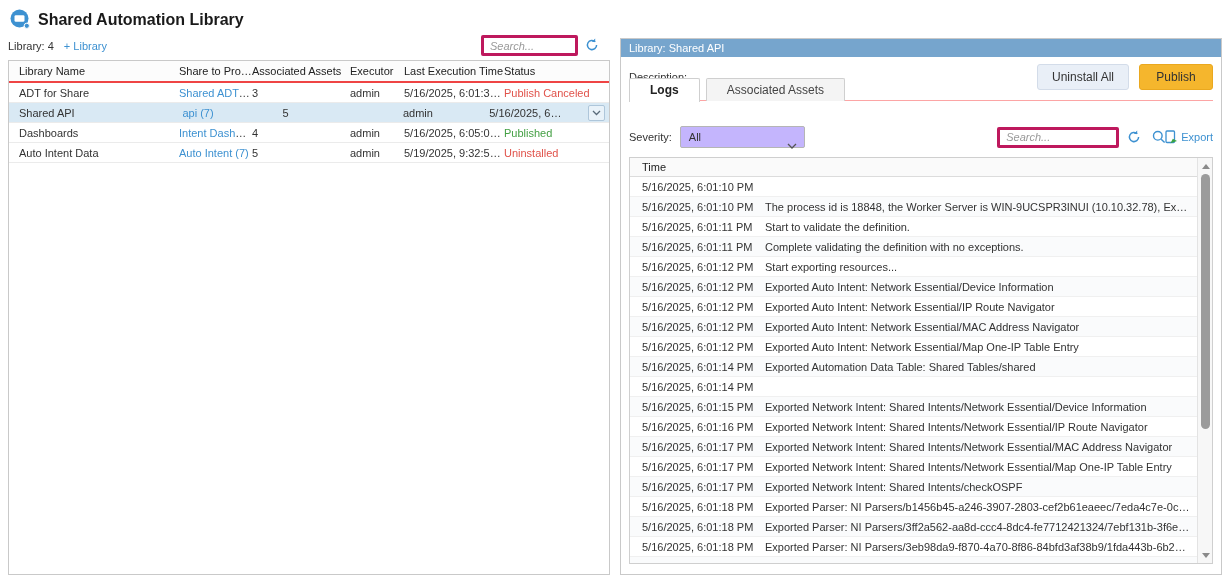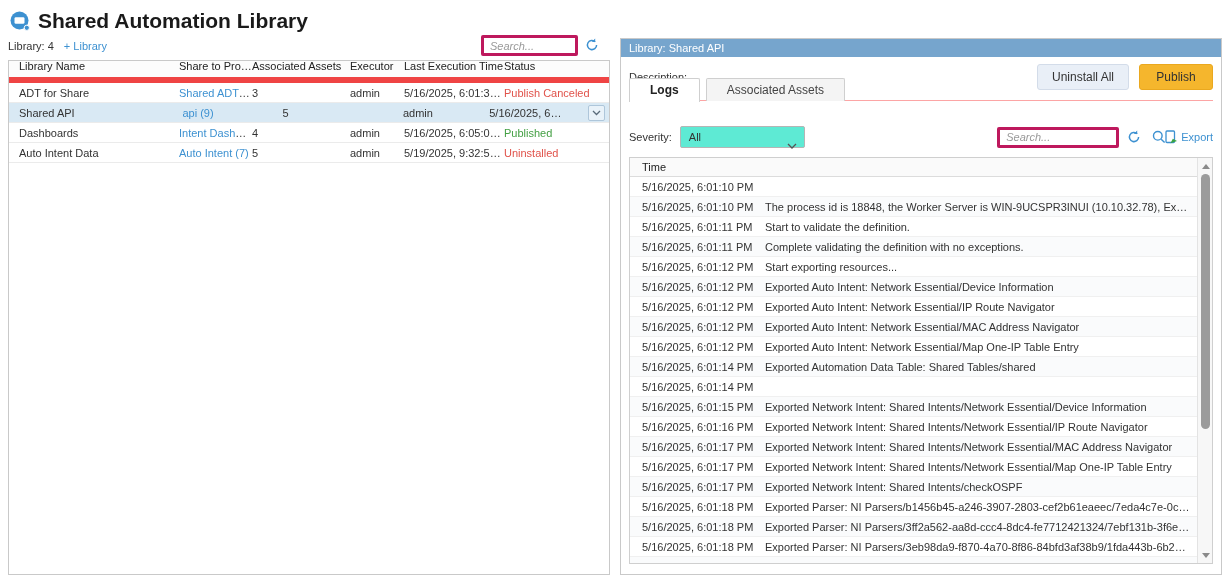--- a/index.html
+++ b/index.html
@@ -1,36 +1,36 @@
 <!DOCTYPE html>
 <html><head>
 <meta charset="utf-8">
 <style>
   * { margin:0; padding:0; box-sizing:border-box; }
   body { background:#fff; font-family:"Liberation Sans", sans-serif; }
   .root { position:relative; width:1230px; height:585px; background:#fff; color:#333; font-size:11px; overflow:hidden; }
 
   
   .app-header { position:absolute; left:10px; top:9px; display:flex; align-items:center; gap:7px; }
-  .app-title { font-size:21px; font-weight:bold; color:#1a1a1a; }
+  .app-title { font-size:16px; font-weight:bold; color:#1a1a1a; }
   .sub-row { position:absolute; left:8px; top:40px; display:flex; align-items:center; gap:10px; font-size:11px; }
   .link { color:#3d91d1; text-decoration:none; cursor:pointer; }
 
   
   .search-box { position:relative; display:flex; align-items:center; border:3px solid #be185d; border-radius:2px; background:#fff; height:21px; }
   .search-box input { border:none; outline:none; flex:1; height:100%; padding:0 4px 0 6px; font-size:11px; font-family:"Liberation Sans", sans-serif; color:#333; background:transparent; }
   .search-box input::placeholder { font-style:italic; color:#999; }
   .search-box .mag { flex:0 0 auto; margin-right:4px; display:flex; }
   .icon-btn { display:flex; align-items:center; justify-content:center; cursor:pointer; }
   .left-search { position:absolute; left:481px; top:35px; width:97px; }
   .left-refresh { position:absolute; left:585px; top:38px; }
 
   
   .left-panel { position:absolute; left:8px; top:60px; width:602px; height:515px; border:1px solid #c9c9c9; background:#fff; }
-  .lt-header { display:flex; height:22px; line-height:21px; border-bottom:6px solid #ef4444; background:#fcfcfc; color:#222;align-items:flex-end; }
+  .lt-header { display:flex; height:22px; line-height:21px; border-bottom:2px solid #ef4444; background:#fcfcfc; color:#222; }
   .lt-row { position:relative; display:flex; height:20px; line-height:20px; border-bottom:1px solid #ebebeb; background:#fff; cursor:pointer; }
   .lt-row.selected { background:#d9e9f4;gap:47px; }
   .cell { overflow:hidden; white-space:nowrap; text-overflow:ellipsis; }
   .c-name   { width:170px; padding-left:10px; }
   .c-share  { width:73px; }
   .c-assets { width:90px; }
   .c-exec   { width:54px;margin-left:8px; }
   .c-time   { width:100px; }
   .c-status { flex:1; }
   .row-chevron { position:absolute; right:4px; top:2px; width:17px; height:16px; border:1px solid #aec6da; background:#e9f2f9; border-radius:2px; display:flex; align-items:center; justify-content:center; cursor:pointer; }
@@ -43,21 +43,21 @@
   .btn { height:26px; border-radius:3px; font-size:12px; font-family:"Liberation Sans", sans-serif; cursor:pointer; display:inline-flex; align-items:center; justify-content:center; }
   .btn-uninstall { width:92px; background:#e9eff7; border:1px solid #d3dce9; color:#333; margin-right:10px; }
   .btn-publish { width:74px; background:#f5b62d; border:1px solid #eaa81f; color:#333; }
 
   .rp-tabs { position:absolute; left:8px; right:8px; top:39px; height:23px; border-bottom:1px solid #fca5a5; }
   .tab { display:inline-block; height:23px; line-height:22px; padding:0 20px; border:1px solid #cfcfcf; border-bottom:none; background:#f4f4f4; color:#444; font-size:12px; margin-right:3px; border-radius:2px 2px 0 0; cursor:pointer; vertical-align:bottom; }
   .tab.active { background:#fff; font-weight:bold; color:#222; height:24px; margin-bottom:-1px; }
 
   .rp-filter-row { position:absolute; left:8px; right:8px; top:86px; height:24px; display:flex; align-items:center; }
   .severity-label { margin-right:8px; }
-  .select { position:relative; width:125px; height:22px; border:1px solid #b5b5b5; border-radius:2px; background:#5eead4; line-height:20px; padding-left:8px; cursor:pointer; }
+  .select { position:relative; width:125px; height:22px; border:1px solid #b5b5b5; border-radius:2px; background:#c4b5fd; line-height:20px; padding-left:8px; cursor:pointer; }
   .select .chev { position:absolute; right:7px; top:8px; }
   .rp-search { width:122px; margin-left:auto; }
   .rp-refresh { margin-left:8px; }
   .export-btn { margin-left:24px; display:flex; align-items:center; gap:3px; color:#3d91d1; cursor:pointer; }
 
   
   .log-box { position:absolute; left:8px; right:8px; top:118px; bottom:10px; border:1px solid #cfcfcf; background:#fff; overflow:hidden; }
   .log-header { display:flex; height:19px; line-height:18px; border-bottom:1px solid #dcdcdc; background:#fafafa; color:#222; margin-right:15px; }
   .lg-time { width:135px; padding-left:12px; flex:0 0 auto; }
   .lg-msg  { flex:1; padding-right:6px; }
@@ -123,21 +123,21 @@
         <div class="lt-row">
           <div class="cell c-name">ADT for Share</div>
           <div class="cell c-share"><a class="link">Shared ADT (3)</a></div>
           <div class="cell c-assets">3</div>
           <div class="cell c-exec">admin</div>
           <div class="cell c-time">5/16/2025, 6:01:32 PM</div>
           <div class="cell c-status" style="color: rgb(224, 82, 74);">Publish Canceled</div>
         </div>
         <div class="lt-row selected">
           <div class="cell c-name">Shared API</div>
-          <div class="cell c-share"><a class="link">api (9)</a></div>
+          <div class="cell c-share"><a class="link">api (7)</a></div>
           <div class="cell c-assets">5</div>
           <div class="cell c-exec">admin</div>
           <div class="cell c-time">5/16/2025, 6:01:10 PM</div>
           <div class="cell c-status" style="color: rgb(68, 160, 68);">Published</div>
           <span class="row-chevron">
             <svg width="9" height="6" viewBox="0 0 9 6">
               <polyline points="1,1 4.5,4.5 8,1" fill="none" stroke="#5a6b7a" stroke-width="1.3"></polyline>
             </svg>
           </span>
         </div>

